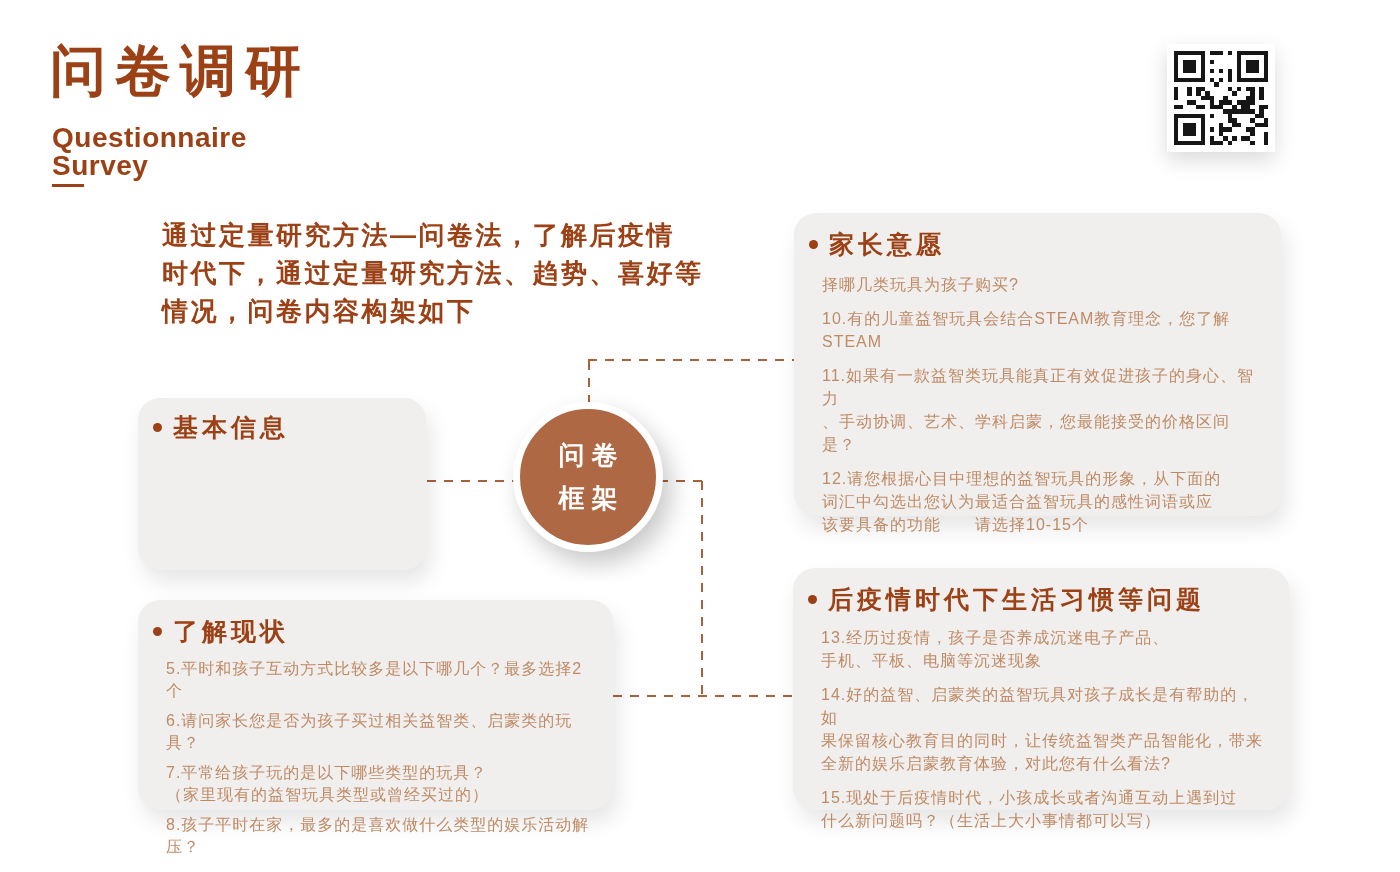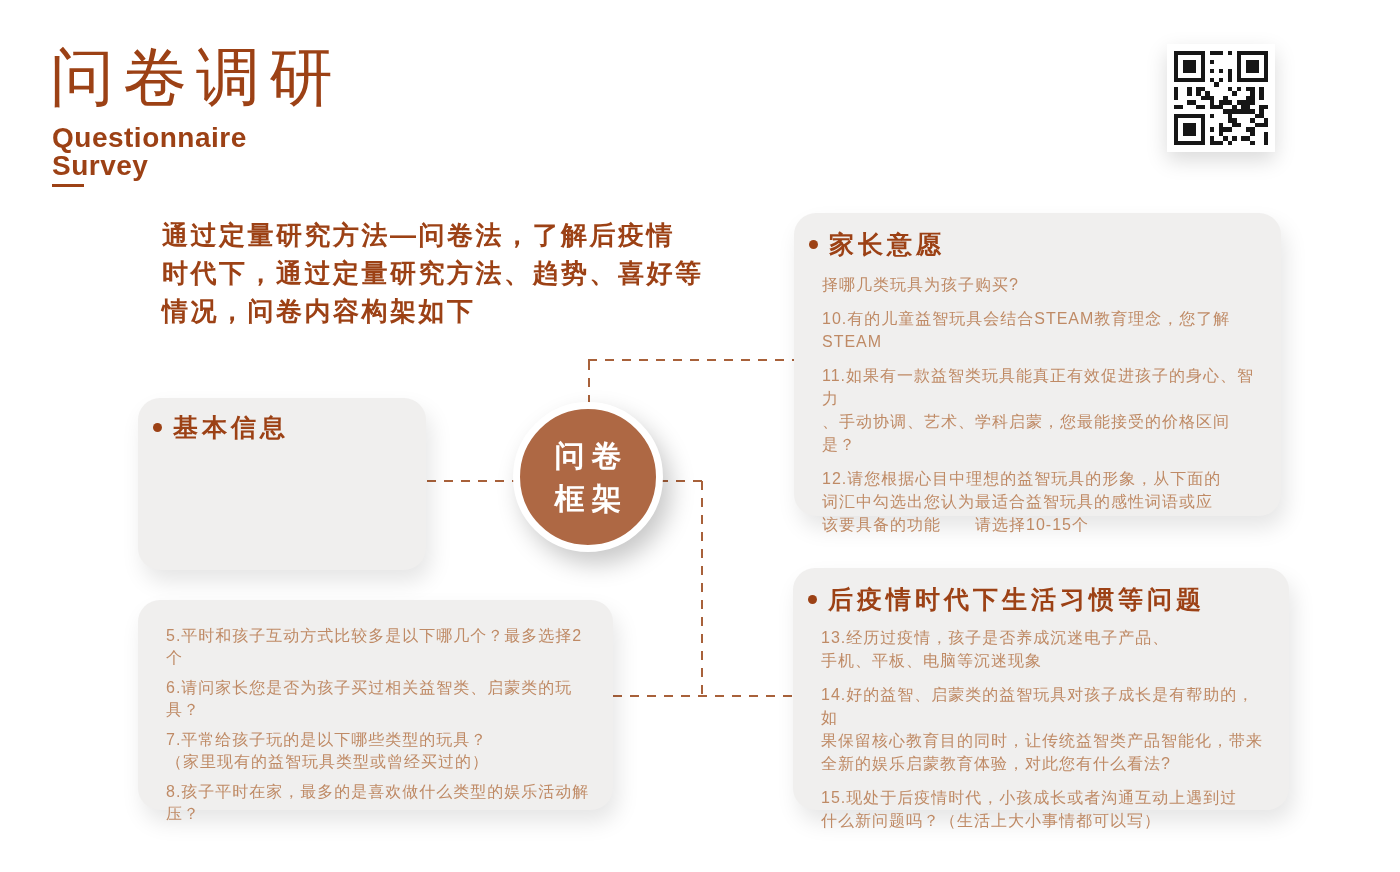--- a/index.html
+++ b/index.html
@@ -7,35 +7,35 @@
     --qtext:#bf8a65;
     --circle:#ae6844;
     --dash:#a8613a;
     --cardbg:#f0efee;
   }
   html,body{margin:0;padding:0;background:#fff;}
   .frame{
     position:relative;width:1400px;height:872px;background:#fff;overflow:hidden;
     font-family:"Liberation Sans","DejaVu Sans",sans-serif;
   }
-  .main-title{position:absolute;left:50px;top:34px;font-size:64px;font-weight:400;
+  .main-title{position:absolute;left:50px;top:34px;font-size:56px;font-weight:700;
     color:var(--primary);letter-spacing:9px;}
   .subtitle{position:absolute;left:52px;top:124px;font-size:28px;line-height:28px;
     font-weight:700;color:var(--primary);letter-spacing:.5px;}
   .subtitle-underline{position:absolute;left:52px;top:184px;width:32px;height:3px;
     background:var(--primary);}
   .intro{position:absolute;left:162px;top:216px;font-size:26px;font-weight:700;
     line-height:38px;color:var(--primary);letter-spacing:2.5px;}
   .qr-box{position:absolute;left:1167px;top:44px;width:108px;height:108px;background:#fff;
     box-shadow:0 8px 20px rgba(0,0,0,.15);display:flex;align-items:center;justify-content:center;}
   .circle{position:absolute;left:513px;top:402px;width:150px;height:150px;border-radius:50%;
     background:var(--circle);border:7px solid #fff;box-sizing:border-box;
     box-shadow:8px 12px 24px rgba(0,0,0,.22);
     display:flex;flex-direction:column;align-items:center;justify-content:center;
-    color:#fff;font-size:30px;font-weight:700;letter-spacing:7px;line-height:43px;}
+    color:#fff;font-size:26px;font-weight:700;letter-spacing:7px;line-height:43px;}
   .circle .c-line{text-indent:7px;}
   .dash-h{position:absolute;height:2px;
     background:repeating-linear-gradient(90deg,var(--dash) 0 9px,transparent 9px 17px);}
   .dash-v{position:absolute;width:2px;
     background:repeating-linear-gradient(180deg,var(--dash) 0 9px,transparent 9px 17px);}
   #conn-basic{left:427px;top:480px;width:92px;}
   #conn-top-v{left:588px;top:361px;height:45px;}
   #conn-top-h{left:588px;top:359px;width:206px;}
   #conn-right-h{left:659px;top:480px;width:44px;}
   #conn-right-v{left:701px;top:481px;height:216px;}
@@ -296,20 +296,24 @@
   </div>
 
   <section class="card card-basic">
     <div class="card-title-row">
       <span class="dot"></span>
       <h2 class="card-title">基本信息</h2>
     </div>
   </section>
 
   <section class="card card-status">
+    <div class="card-title-row">
+      <span class="dot"></span>
+      <h2 class="card-title">了解现状</h2>
+    </div>
     <div class="q-list">
       <div class="question">
         <div class="q-line">5.平时和孩子互动方式比较多是以下哪几个？最多选择2个</div>
       </div>
       <div class="question">
         <div class="q-line">6.请问家长您是否为孩子买过相关益智类、启蒙类的玩具？</div>
       </div>
       <div class="question">
         <div class="q-line">7.平常给孩子玩的是以下哪些类型的玩具？</div>
         <div class="q-line">（家里现有的益智玩具类型或曾经买过的）</div>

